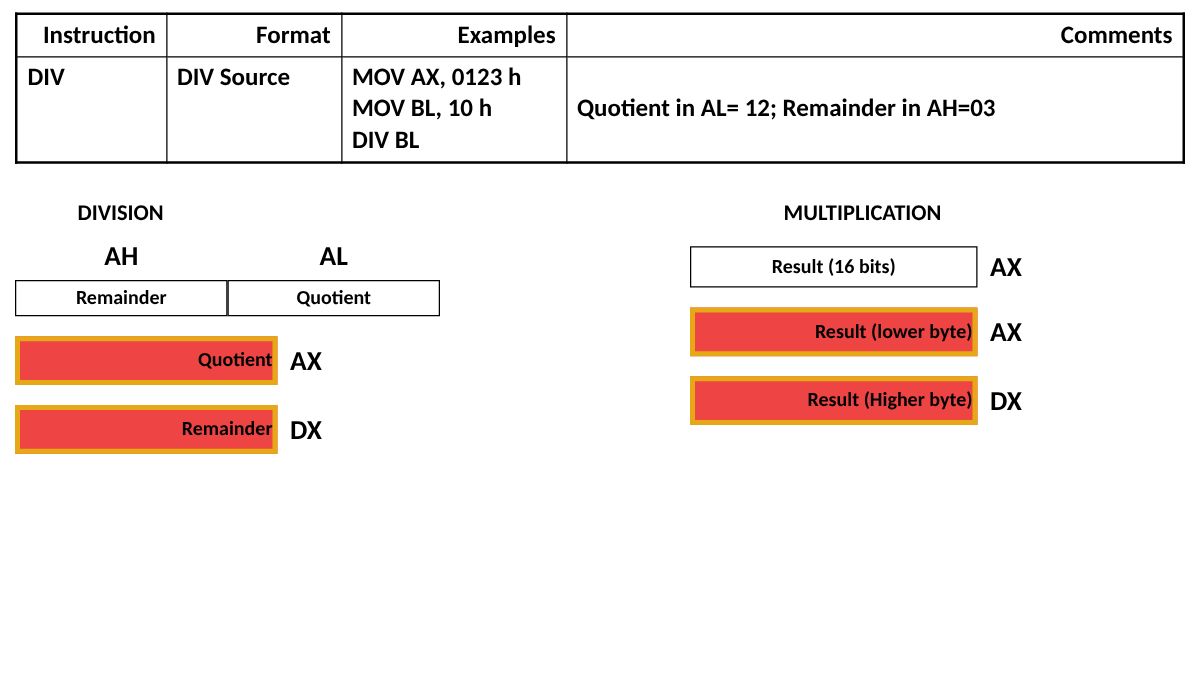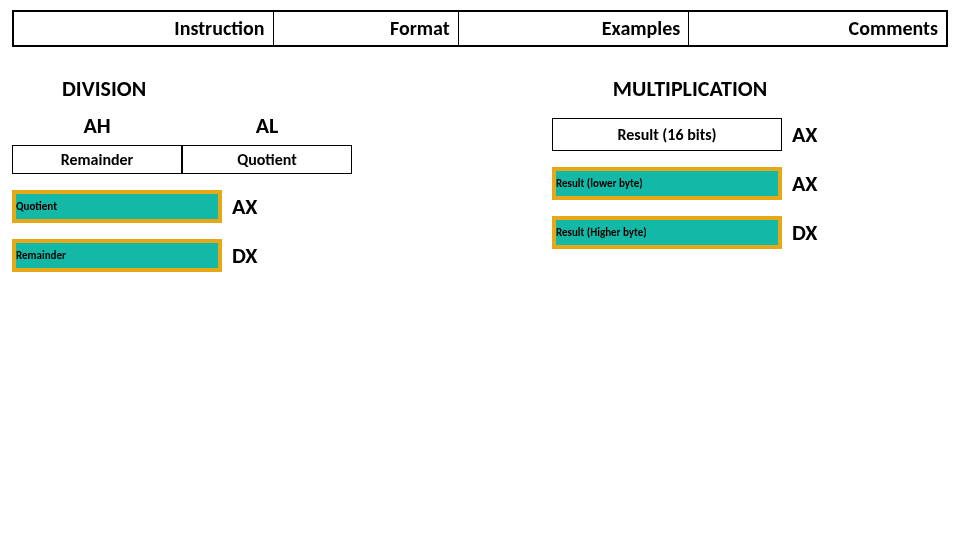--- a/index.html
+++ b/index.html
@@ -39,21 +39,21 @@
     margin-top: 28px;
     gap: 80px;
   }
   .col-left {
     width: 340px;
   }
   .col-right {
     flex: 1;
   }
   .section-title {
-    font-size: 22px;
+    font-size: 18px;
     font-weight: 700;
     margin: 0 0 6px 0;
     padding-left: 50px;
   }
   .section-title.right {
     text-align: center;
     padding-left: 0;
   }
 
   .pair-row {
@@ -76,23 +76,23 @@
   .bordered { margin-bottom: 8px; }
 
   .wide-row {
     display: flex;
     align-items: center;
     margin-top: 16px;
     gap: 10px;
   }
   .orange-box {
     border: 4px solid #e6a817;
-    background: #14b8a6;
-    text-align: left;
-    font-size: 11px;
+    background: #ef4444;
+    text-align: right;
+    font-size: 16px;
     font-weight: 700;
     padding: 6px 0;
   }
   .wide-row .orange-box { flex: 0 0 210px; }
   .reg-lbl {
     font-size: 22px;
     font-weight: 700;
     width: 40px;
   }
 
@@ -113,20 +113,29 @@
 <table class="instr">
   <thead>
     <tr>
       <th class="c1">Instruction</th>
       <th class="c2">Format</th>
       <th class="c3">Examples</th>
       <th class="c4">Comments</th>
     </tr>
   </thead>
   <tbody>
+    <tr>
+      <td class="c1">DIV</td>
+      <td class="c2">DIV Source</td>
+      <td class="c3 ex-pre">MOV AX, 0123 h
+MOV BL, 10 h
+DIV BL</td>
+      <td class="c4 ex-pre">
+Quotient in AL= 12; Remainder in AH=03</td>
+    </tr>
   </tbody>
 </table>
 
 <div class="lower">
   <div class="col-left">
     <div class="section-title">DIVISION</div>
     <div class="pair-row regpair">
       <div class="half">AH</div>
       <div class="half">AL</div>
     </div>

